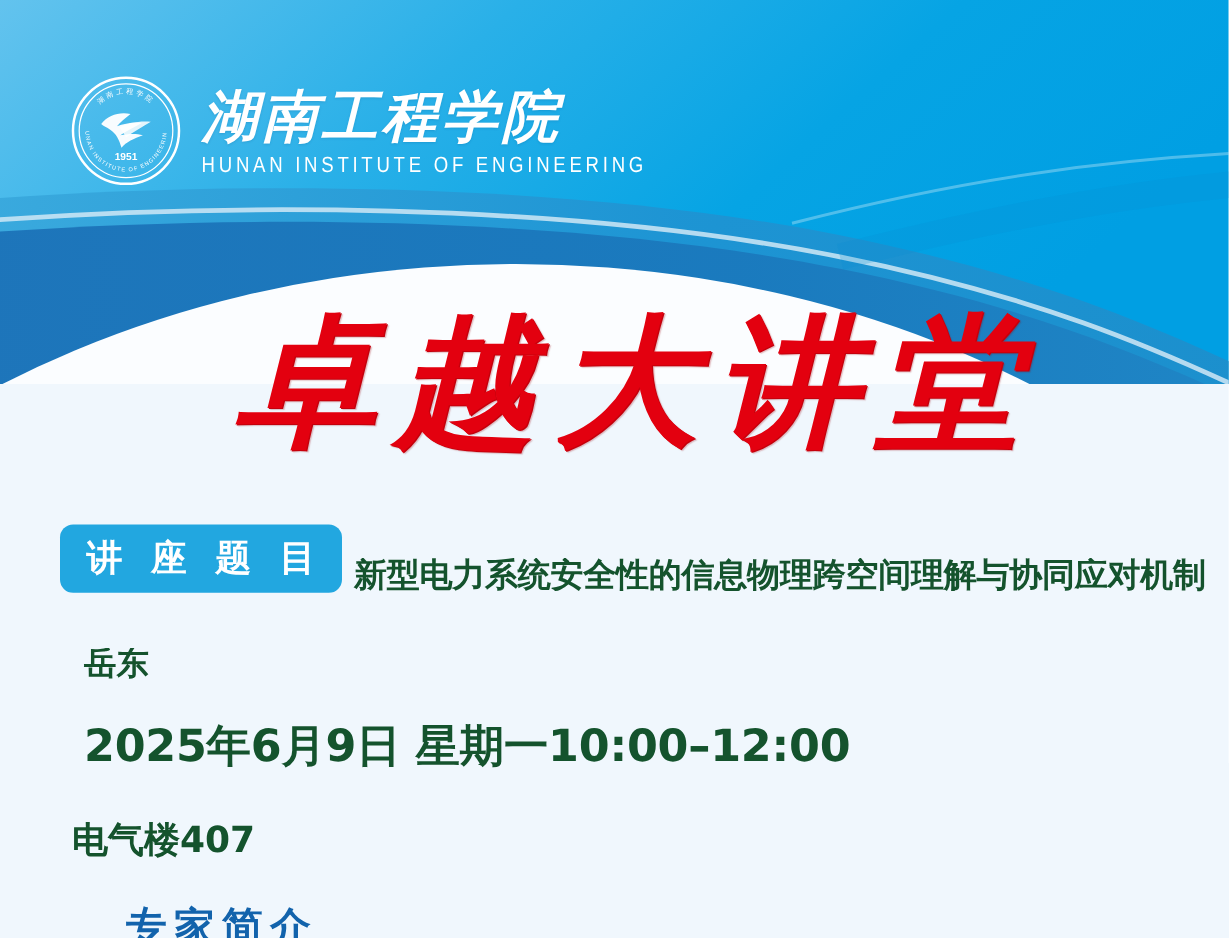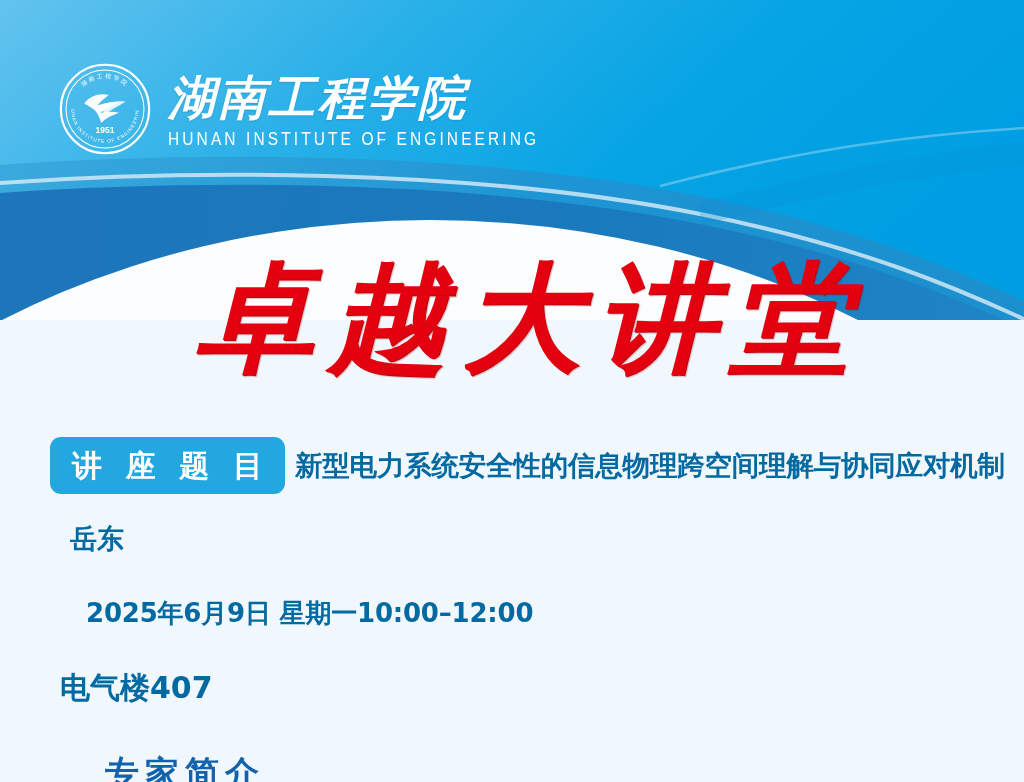--- a/index.html
+++ b/index.html
@@ -105,21 +105,21 @@
   
   .info-list {
     position: absolute;
     left: 50px;
     top: 437px;
     width: 960px;
     z-index: 7;
   }
   .info-row {
     display: flex;
-    align-items: center;
+    align-items: flex-end;
     height: 57px;
     margin-bottom: 17px;
   }
   .pill {
     flex: 0 0 auto;
     width: 235px;
     height: 57px;
     border-radius: 11px;
     background: #22a7e0;
     color: #ffffff;
@@ -139,31 +139,31 @@
     text-align: justify;
     text-align-last: justify;
     white-space: nowrap;
   }
   .info-value {
     flex: 1 1 auto;
     font-family: "DejaVu Sans", "Liberation Sans", sans-serif;
     font-weight: 700;
     font-size: 30px;
     line-height: 1.05;
-    color: #0369a1;
+    color: #14532d;
     white-space: nowrap;
     overflow: hidden;
   }
   .row-title .info-value {
     font-size: 27.5px;
     padding-left: 10px;
     letter-spacing: -0.2px;
   }
   .row-speaker .info-value { padding-left: 20px; font-size: 27px; }
-  .row-time .info-value    { padding-left: 20px; font-size: 26px; letter-spacing: -0.2px; margin-left: 16px;}
+  .row-time .info-value    { padding-left: 20px; font-size: 37px; letter-spacing: -0.2px;}
   .row-place .info-value   { padding-left: 10px; font-size: 30px; }
 
   
   .section-heading {
     position: absolute;
     left: 105px;
     top: 756px;
     font-family: "DejaVu Sans", "Liberation Sans", sans-serif;
     font-weight: 700;
     font-size: 34px;

